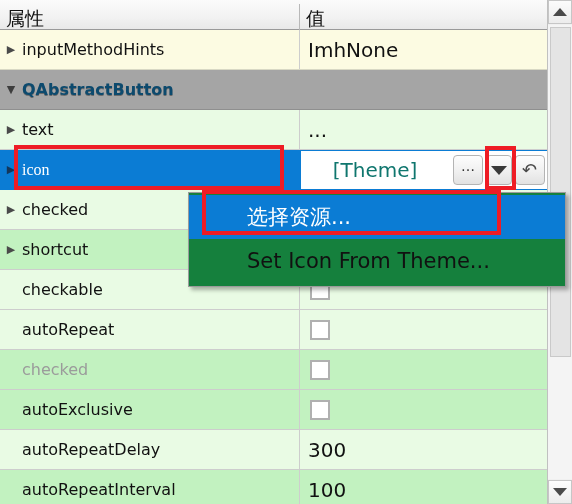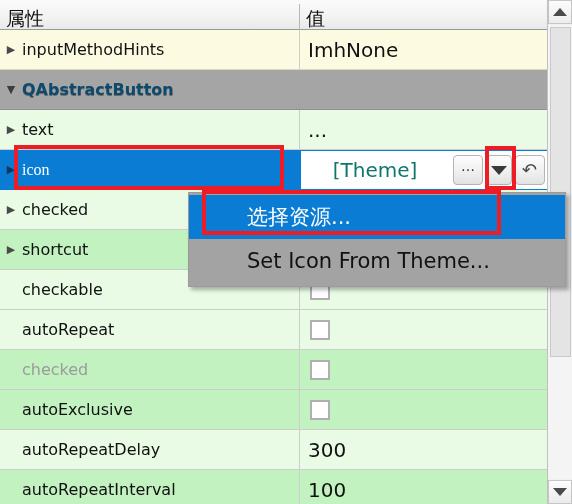--- a/index.html
+++ b/index.html
@@ -221,21 +221,21 @@
     background: #e4e4e4;
     border: 1px solid #c9c9c9;
     box-sizing: border-box;
   }
 
   
   .menu {
     position: absolute;
     left: 188px; top: 192px;
     width: 378px;
-    background: #a3a3a3;
+    background: #15803d;
     border: 1px solid #9b9b9b;
     box-sizing: border-box;
     box-shadow: 3px 3px 4px rgba(0,0,0,0.30);
     padding: 2px 0 3px 0;
   }
   .menu-item {
     height: 44px;
     line-height: 44px;
     font-size: 21px;
     color: #111;

